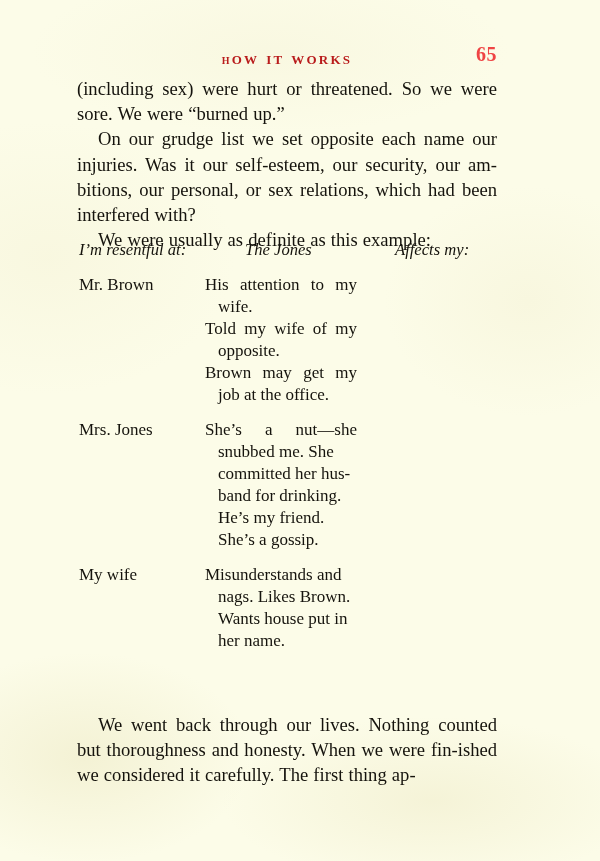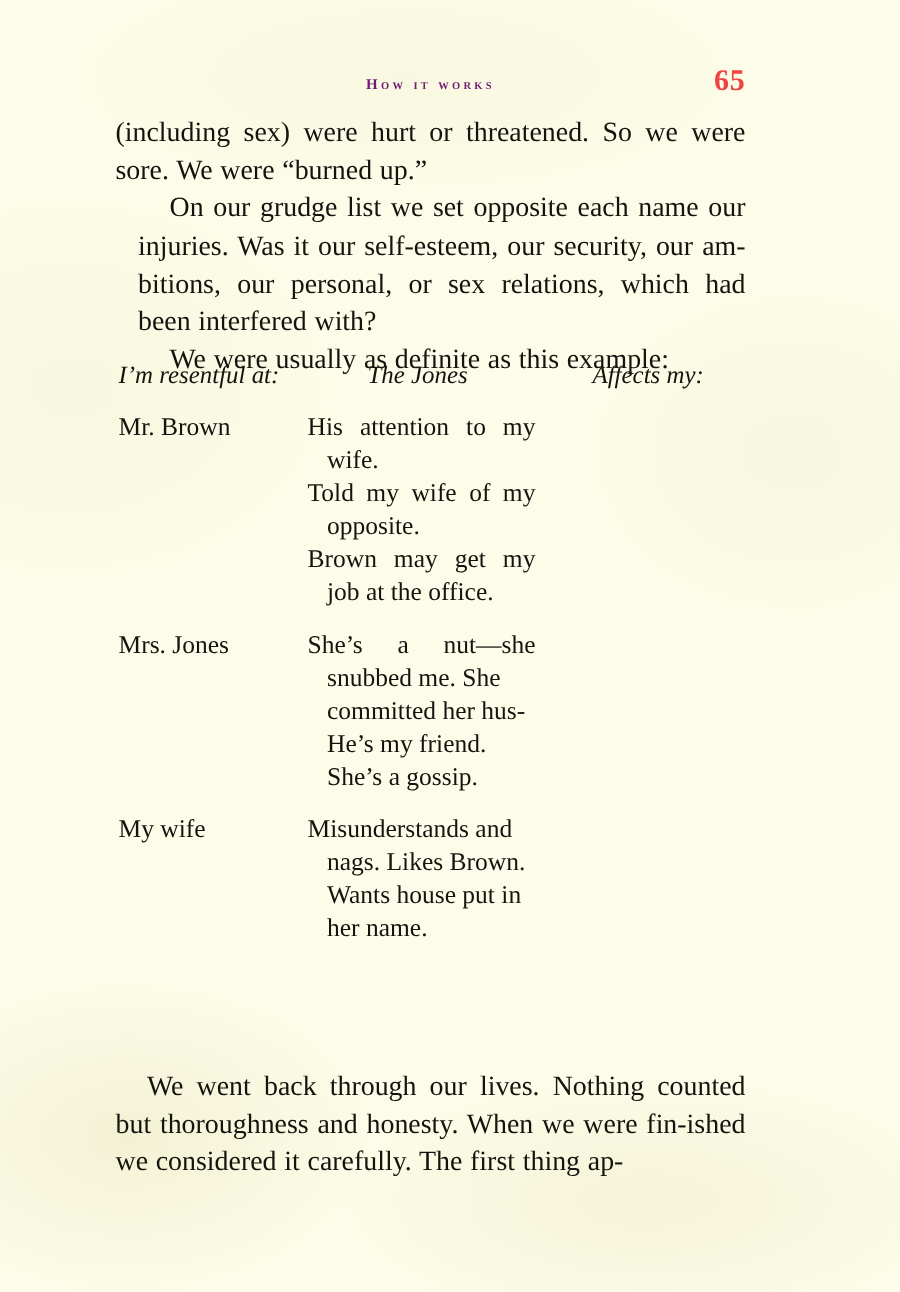--- a/index.html
+++ b/index.html
@@ -42,26 +42,26 @@
     position: absolute;
     left: 77px;
     top: 47px;
     width: 420px;
     height: 22px;
   }
   .running-head-title {
     position: absolute;
     left: 0; right: 0;
     text-align: center;
-    font-size: 10px;
+    font-size: 19px;
     font-weight: 700;
     letter-spacing: 2.2px;
     font-variant: small-caps;
     text-transform: lowercase;
-    color: #701a75;
+    color: #b91c1c;
   }
   .running-head-title::first-letter { font-size: 14.5px; }
   .folio {
     position: absolute;
     right: 0;
     top: -4px;
     font-size: 20px;
     font-weight: 700;
     color: #ef4444;
     letter-spacing: .5px;
@@ -77,21 +77,21 @@
   p.para {
     margin: 0;
     font-size: 18.6px;
     line-height: 25.2px;
     text-align: justify;
     text-justify: inter-word;
     hyphens: manual;
     word-spacing: .5px;
   }
   p.para.indent { text-indent: 21px; }
-  p.para + p.para { margin-top: 0; margin-left: 15px; }
+  p.para + p.para { margin-top: 0; }
 
   
   .resentment-table {
     position: absolute;
     left: 77px;
     top: 240px;
     width: 420px;
     font-size: 17px;
   }
   .table-head {
@@ -211,20 +211,21 @@
         <div class="row">
           <div class="cell-person">Mrs. Jones</div>
           <div class="cell-cause">
             <span class="ln just">
               <span>She’s</span>
               <span>a</span>
               <span>nut—she</span>
             </span>
             <span class="ln hang">snubbed  me.  She</span>
             <span class="ln hang">committed her hus-</span>
+            <span class="ln hang">band  for  drinking.</span>
             <span class="ln hang">He’s  my  friend.</span>
             <span class="ln hang">She’s a gossip.</span>
           </div>
           <div class="cell-affects"></div>
         </div>
         <div class="row">
           <div class="cell-person">My wife</div>
           <div class="cell-cause">
             <span class="ln">Misunderstands   and</span>
             <span class="ln hang">nags. Likes Brown.</span>

